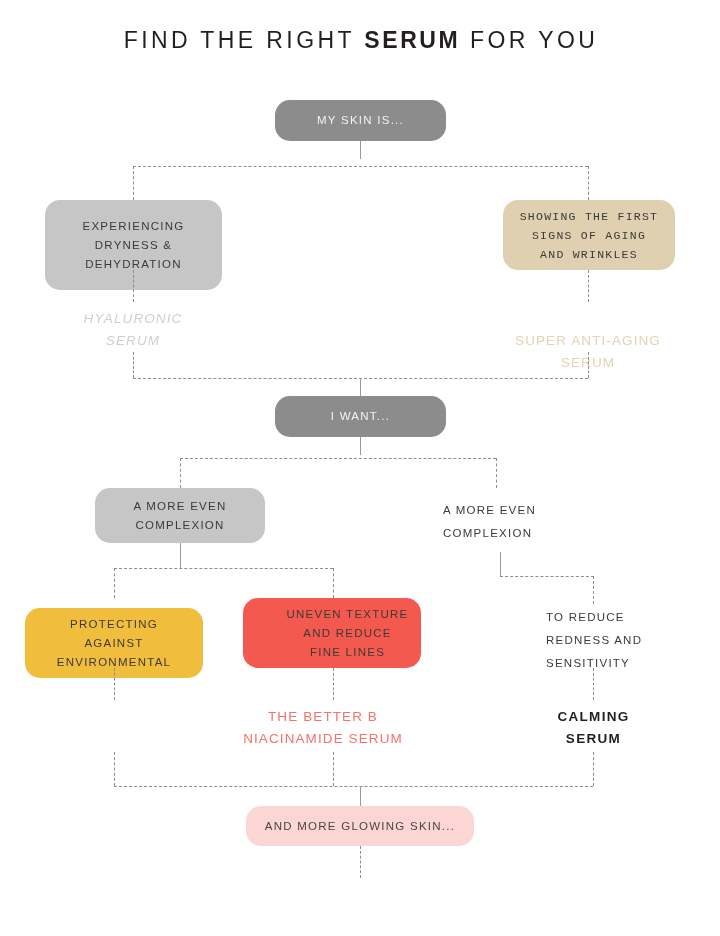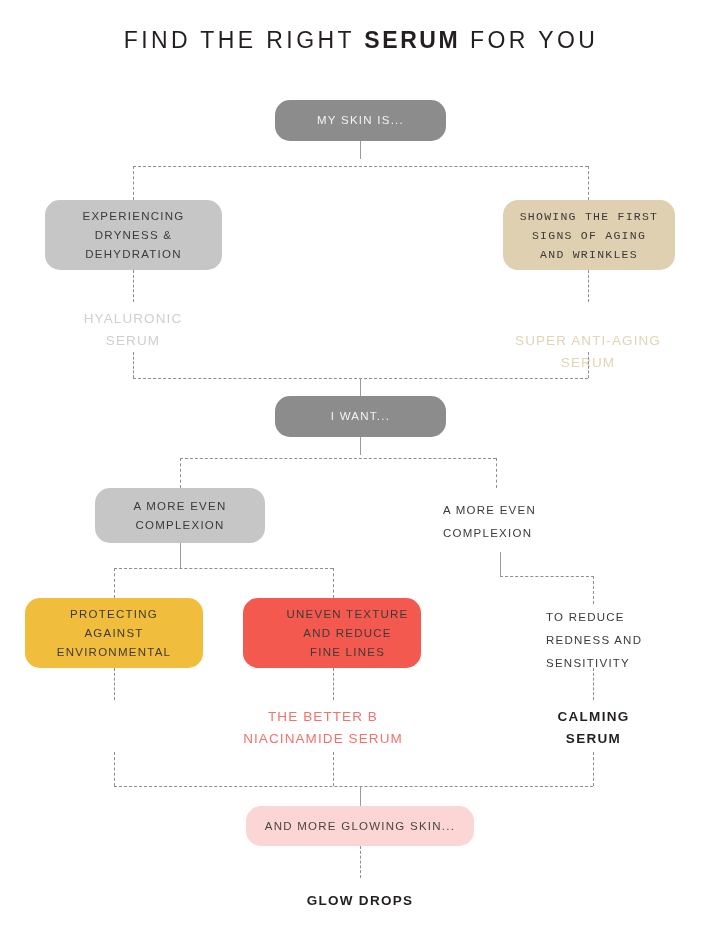--- a/index.html
+++ b/index.html
@@ -33,21 +33,21 @@
     text-align:center;
     font-size:11.5px;
     letter-spacing:1.25px;
     line-height:19px;
     padding:0 6px;
     border-radius:15px;
   }
   .box.dark{background:#8c8c8c;color:#f2f2f2;}
   .box.grey{background:#c6c6c6;color:#3d3a38;}
   .box.tan{background:#ded0b0;color:#3d3a38;}
-  .box.gold{background:#f0bd3c;color:#3d3a38;}
+  .box.gold{background:#f0bd3c;color:#3d3a38;margin-top:10px;}
   .box.coral{background:#f4594f;color:#3d3a38;}
   .box.pink{background:#fbd6d4;color:#4a4645;}
 
   
   .plain{
     position:absolute;
     font-size:11.5px;
     letter-spacing:1.25px;
     line-height:23px;
     color:#3d3a38;
@@ -56,21 +56,21 @@
 
   
   .result{
     position:absolute;
     text-align:center;
     font-size:13.5px;
     letter-spacing:1.1px;
     line-height:22px;
     white-space:pre-line;
   }
-  .result.grey{color:#cfcfcf;}
+  .result.grey{color:#cfcfcf;font-style:italic;}
   .result.tan{color:#e2d4b4;}
   .result.gold{color:#f0bd3c;}
   .result.coral{color:#f4726a;}
   .result.dark{color:#231f20;font-weight:700;letter-spacing:1.3px;}
 
   
   .vline{
     position:absolute;
     border-left:1.3px dashed #8e8e8e;
     width:0;
@@ -89,21 +89,21 @@
 
   <div class="title"><span>FIND THE RIGHT </span><span class="bold">SERUM</span><span> FOR YOU</span></div>
 
   <div class="box dark" style="left:275px;top:100px;width:171px;height:41px;">MY SKIN IS...</div>
 
   <div class="vline solid" style="left:360px;top:141px;height:18px;"></div>
   <div class="hline" style="left:133px;top:166px;width:455px;"></div>
   <div class="vline" style="left:133px;top:166px;height:34px;"></div>
   <div class="vline" style="left:588px;top:166px;height:34px;"></div>
 
-  <div class="box grey" style="left:45px;top:200px;width:177px;height:70px;white-space:pre-line;">EXPERIENCING
+  <div class="box grey" style="left:45px;top:200px;width:177px;height:90px;white-space:pre-line;">EXPERIENCING
 DRYNESS &amp;
 DEHYDRATION</div>
   <div class="box tan" style="left:503px;top:200px;width:172px;height:70px;white-space:pre-line;font-family:Liberation Mono, monospace;">SHOWING THE FIRST
 SIGNS OF AGING
 AND WRINKLES</div>
 
   <div class="vline" style="left:133px;top:270px;height:32px;"></div>
   <div class="vline" style="left:588px;top:270px;height:32px;"></div>
 
   <div class="result grey" style="left:43px;top:308px;width:180px;">HYALURONIC
@@ -159,15 +159,14 @@
   <div class="vline" style="left:114px;top:752px;height:34px;"></div>
   <div class="vline" style="left:333px;top:752px;height:34px;"></div>
   <div class="vline" style="left:593px;top:752px;height:34px;"></div>
   <div class="hline" style="left:114px;top:786px;width:479px;"></div>
   <div class="vline solid" style="left:360px;top:786px;height:20px;"></div>
 
   <div class="box pink" style="left:246px;top:806px;width:228px;height:40px;">AND MORE GLOWING SKIN...</div>
 
   <div class="vline" style="left:360px;top:846px;height:32px;"></div>
 
-  <div class="result dark" style="left:280px;top:890px;width:160px;">GLOW DROPS</div>
 
 </div>
 
 </body></html>

